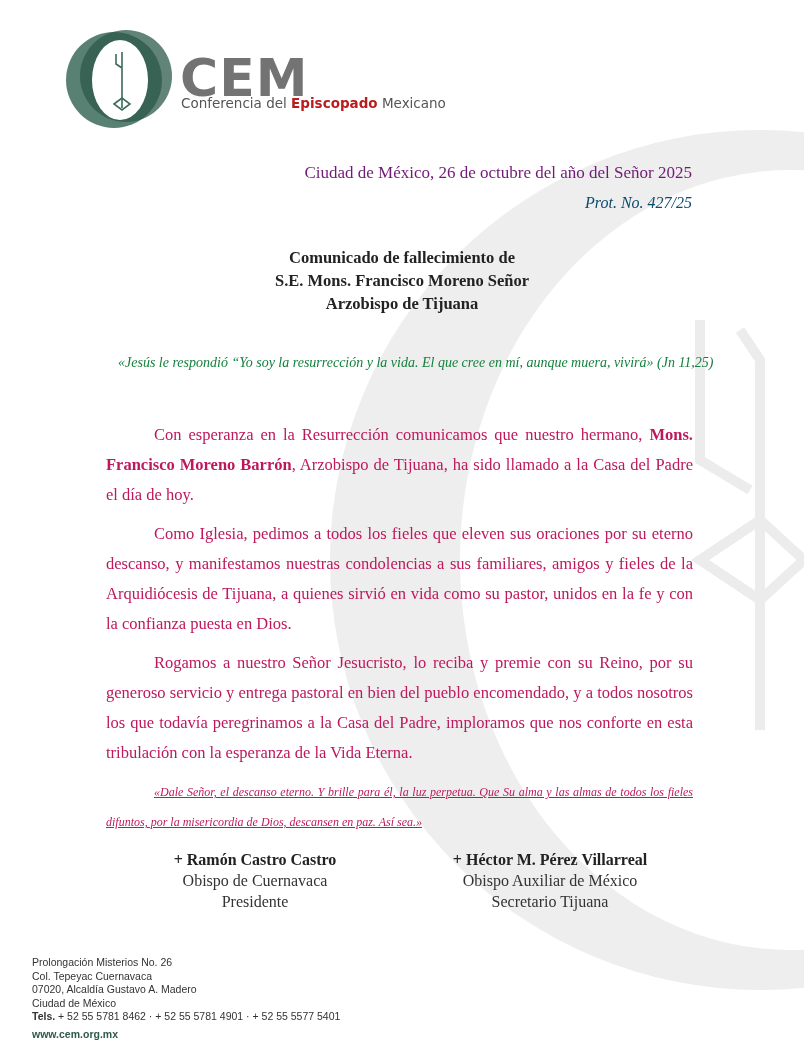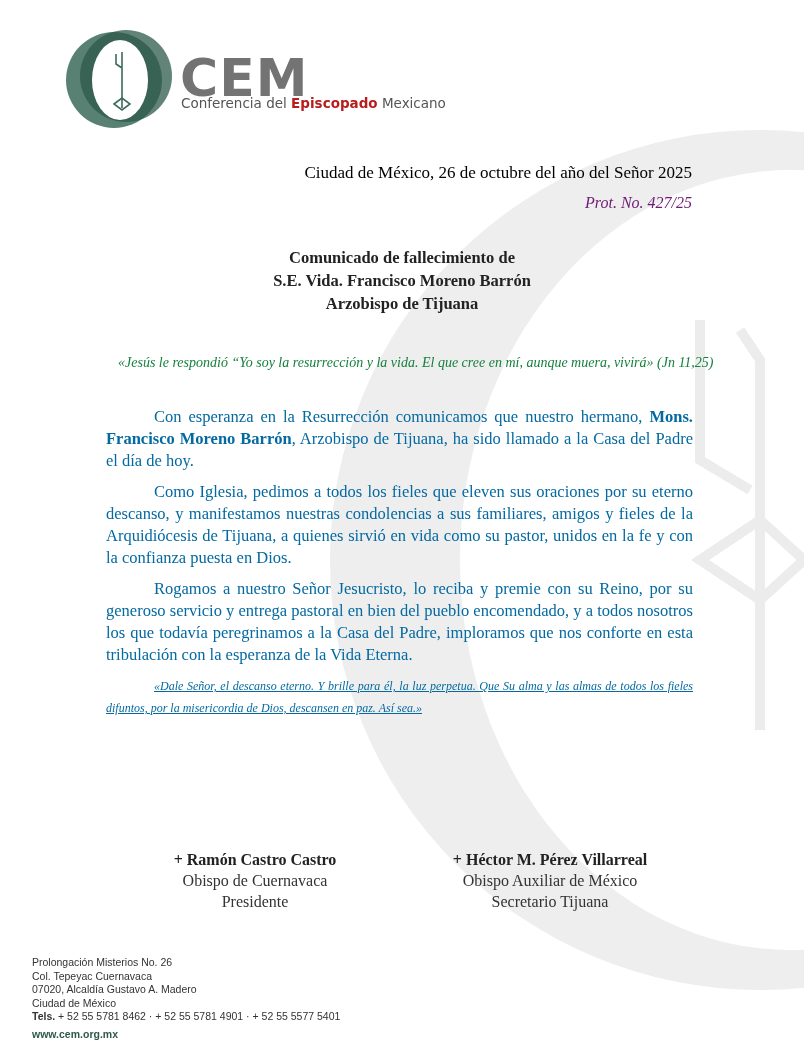--- a/index.html
+++ b/index.html
@@ -4,25 +4,25 @@
 <style>
   html,body{margin:0;padding:0;}
   body{width:804px;height:1047px;position:relative;background:#ffffff;overflow:hidden;font-family:"Liberation Serif","DejaVu Serif",serif;color:#2b2b2b;}
   .watermark{position:absolute;left:0;top:0;width:804px;height:1047px;z-index:0;pointer-events:none;}
   .page{position:absolute;left:0;top:0;width:804px;height:1047px;z-index:1;}
   .logo{position:absolute;left:64px;top:28px;width:370px;height:102px;}
   .logo-mark{position:absolute;left:0;top:0;width:112px;height:102px;}
   .logo-cem{position:absolute;left:116px;top:24px;font-family:"DejaVu Sans","Liberation Sans",sans-serif;font-weight:bold;font-size:52px;letter-spacing:1px;color:#737373;line-height:52px;text-align:center;}
   .logo-sub{position:absolute;left:117px;top:67px;font-family:"DejaVu Sans","Liberation Sans",sans-serif;font-size:13.5px;color:#555;white-space:nowrap;}
   .logo-sub b{color:#b91c1c;}
-  .date{position:absolute;right:112px;top:163px;font-size:17px;color:#000000;white-space:nowrap;}
-  .prot{position:absolute;right:112px;top:194px;font-size:16px;font-style:italic;color:#701a75;}
+  .date{position:absolute;right:112px;top:163px;font-size:17px;color:#701a75;white-space:nowrap;}
+  .prot{position:absolute;right:112px;top:194px;font-size:16px;font-style:italic;color:#0c4a6e;}
   .title{position:absolute;left:0;width:804px;top:246px;text-align:center;font-weight:bold;font-size:16.5px;line-height:23px;color:#222;}
   .epigraph{position:absolute;left:118px;top:355px;font-size:14px;font-style:italic;color:#15803d;white-space:nowrap;}
-  .body{position:absolute;left:106px;width:587px;top:406px;font-size:16.5px;line-height:22px;text-align:justify;color:#0369a1;}
+  .body{position:absolute;left:106px;width:587px;top:420px;font-size:16.5px;line-height:30px;text-align:justify;color:#be185d;}
   .body p{margin:0 0 9px 0;text-indent:48px;}
   .body p.prayer{font-style:italic;font-size:12px;text-decoration:underline;}
   .sig{position:absolute;top:849px;text-align:center;font-size:16px;line-height:21px;color:#333;}
   .sig .name{font-weight:bold;color:#222;}
   .sig1{left:135px;width:240px;}
   .sig2{left:420px;width:260px;}
   .footer{position:absolute;left:32px;top:956px;font-family:"Liberation Sans","DejaVu Sans",sans-serif;font-size:10.5px;line-height:13.6px;color:#333;}
   .footer .tels b{font-weight:bold;}
   .footer .web{color:#2d5a4a;font-weight:bold;margin-top:4px;}
 </style>
@@ -49,21 +49,21 @@
     </svg>
     <div class="logo-cem">CEM</div>
     <div class="logo-sub"><span>Conferencia del </span><b>Episcopado</b><span> Mexicano</span></div>
   </div>
 
   <div class="date">Ciudad de México, 26 de octubre del año del Señor 2025</div>
   <div class="prot">Prot. No. 427/25</div>
 
   <div class="title">
     <div>Comunicado de fallecimiento de</div>
-    <div>S.E. Vida. Francisco Moreno Barrón</div>
+    <div>S.E. Mons. Francisco Moreno Señor</div>
     <div>Arzobispo de Tijuana</div>
   </div>
 
   <div class="epigraph">«Jesús le respondió “Yo soy la resurrección y la vida. El que cree en mí, aunque muera, vivirá» (Jn 11,25)</div>
 
   <div class="body">
     <p><span>Con esperanza en la Resurrección comunicamos que nuestro hermano, </span><b>Mons. Francisco Moreno Barrón</b><span>, Arzobispo de Tijuana, ha sido llamado a la Casa del Padre el día de hoy.</span></p>
     <p>Como Iglesia, pedimos a todos los fieles que eleven sus oraciones por su eterno descanso, y manifestamos nuestras condolencias a sus familiares, amigos y fieles de la Arquidiócesis de Tijuana, a quienes sirvió en vida como su pastor, unidos en la fe y con la confianza puesta en Dios.</p>
     <p>Rogamos a nuestro Señor Jesucristo, lo reciba y premie con su Reino, por su generoso servicio y entrega pastoral en bien del pueblo encomendado, y a todos nosotros los que todavía peregrinamos a la Casa del Padre, imploramos que nos conforte en esta tribulación con la esperanza de la Vida Eterna.</p>
     <p class="prayer">«Dale Señor, el descanso eterno. Y brille para él, la luz perpetua. Que Su alma y las almas de todos los fieles difuntos, por la misericordia de Dios, descansen en paz. Así sea.»</p>

